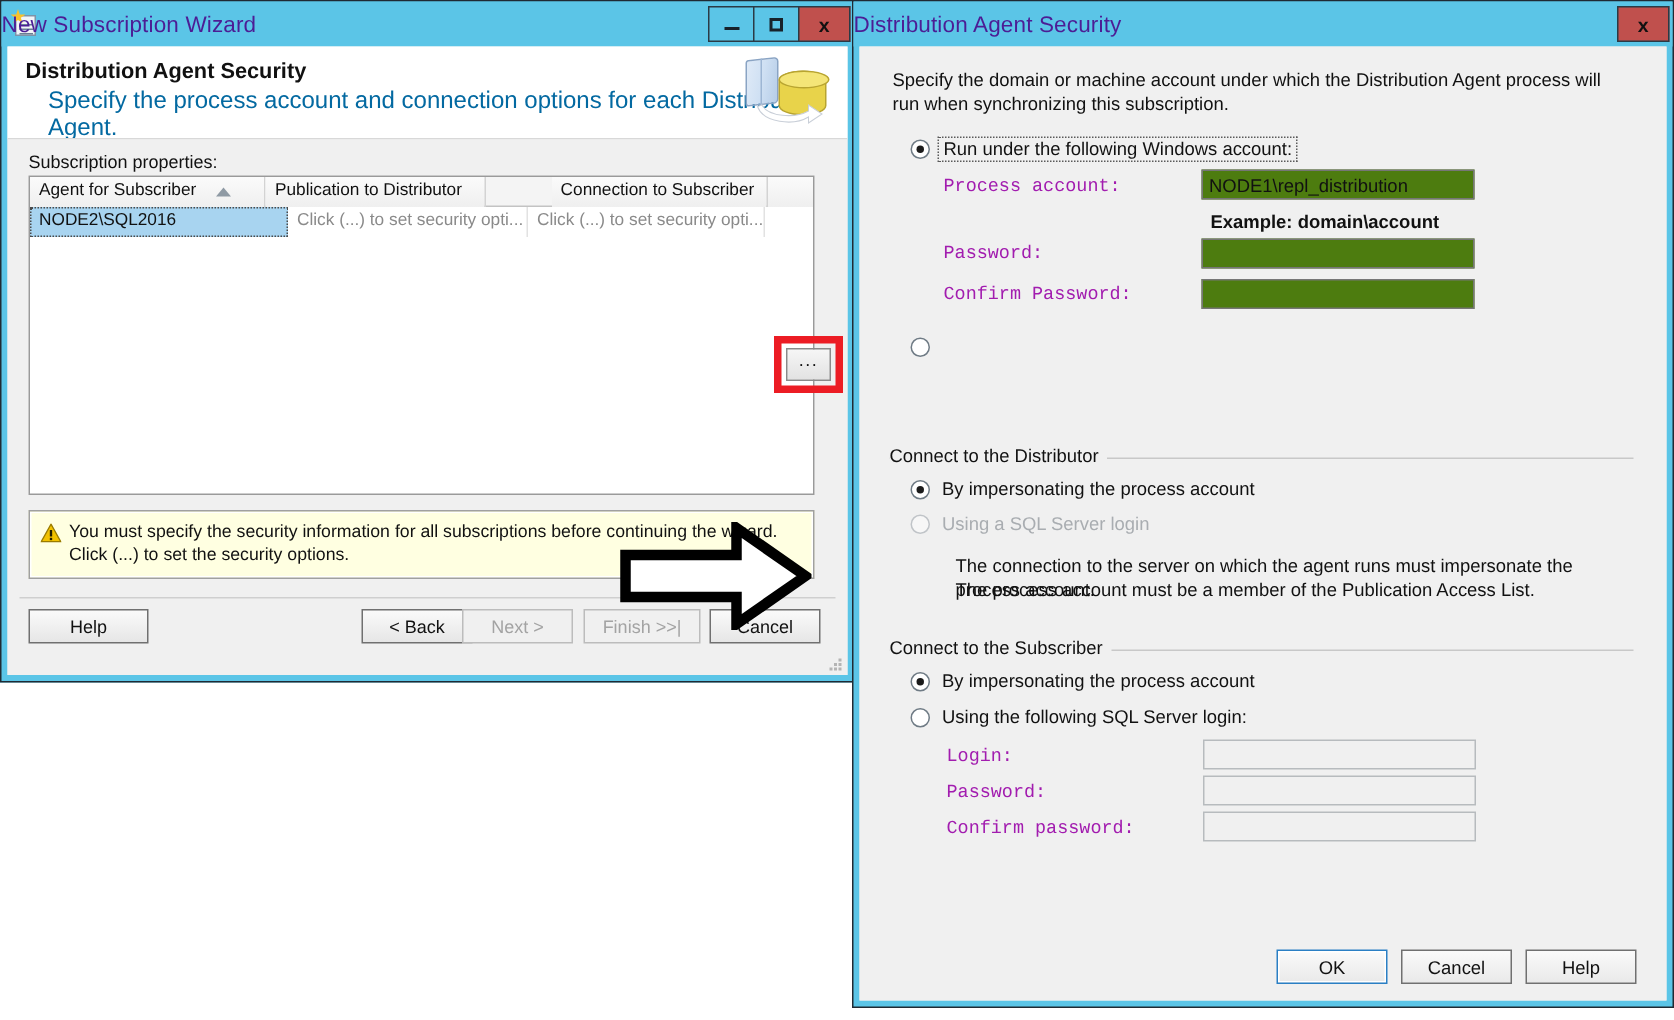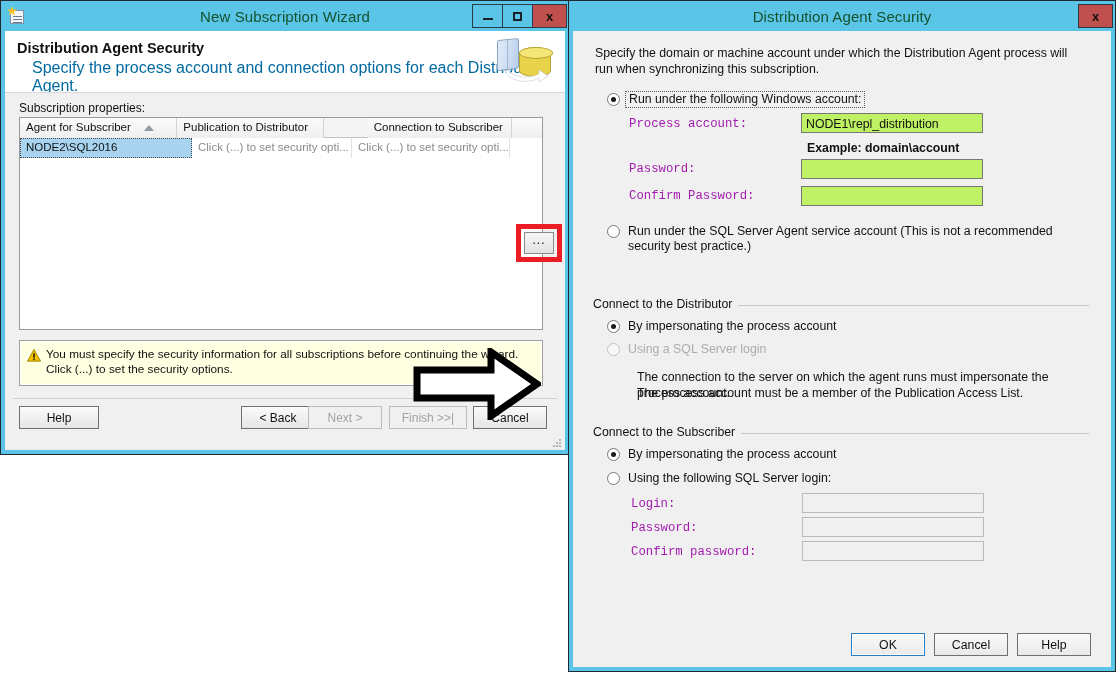--- a/index.html
+++ b/index.html
@@ -21,23 +21,23 @@
   .titlebar {
     height: 30px;
     position: relative;
     display: flex;
     align-items: center;
     background: #5bc5e7;
   }
   .title-text {
     position: absolute;
     left: 0; right: 0;
-    text-align: center;
+    text-align: left;
     font-size: 15px;
-    color: #14532d;
+    color: #4c1d95;
     letter-spacing: .1px;
   }
   .app-icon {
     width: 20px; height: 20px;
     margin-left: 6px;
     position: relative;
     flex: none;
   }
   .doc-glyph {
     position: absolute; left: 3px; top: 4px;
@@ -246,21 +246,21 @@
     width: 5px; height: 5px; border-radius: 50%; background: #1b1b1b;
   }
   .radio.dim { border-color: #c0c4c8; background:#f7f7f7; }
   .rlabel { position: absolute; font-size: 12.3px; color: #111; }
   .rlabel.dim { color: #a9adb1; }
   .focus-dot { border: 1px dotted #5a5a5a; padding: 0px 3px 1px 3px; margin-left: -3px; }
 
   .flabel { position: absolute; font-size: 12.3px; color: #a21caf; font-family: Liberation Mono, monospace; }
   .tinput {
     position: absolute; height: 20px;
-    background: #bef264;
+    background: #4d7c0f;
     border: 1px solid #767676;
     font-size: 12.3px; color: #111;
     padding: 1px 0 0 4px;
     display: flex; align-items: center;
   }
   .tinput.dim { background: #f0f0f0; border-color: #b7bbbe; }
   .hint { position: absolute; font-size: 12.3px; color: #111; font-weight: bold; }
 
   .group-cap { position: absolute; font-size: 12.3px; color: #111; background:#f0f0f0; padding-right:6px; z-index:2;}
   .group-rule { position: absolute; height: 1px; background: #c8c8c8; }
@@ -406,21 +406,20 @@
         <div class="tinput" style="left:228px; top:128px; width:182px;">
           <span></span>
         </div>
 
         <div class="flabel" style="left:56px; top:158px;">Confirm Password:</div>
         <div class="tinput" style="left:228px; top:155px; width:182px;">
           <span></span>
         </div>
 
         <div class="radio" style="left:34px; top:194px;"></div>
-        <div class="rlabel" style="left:55px; top:193px; width:460px; line-height:15px;">Run under the SQL Server Agent service account (This is not a recommended security best practice.)</div>
 
         <div class="group-cap" style="left:20px; top:266px;">Connect to the Distributor</div>
         <div class="group-rule" style="left:20px; right:22px; top:274px;"></div>
 
         <div class="radio checked" style="left:34px; top:289px;"></div>
         <div class="rlabel" style="left:55px; top:288px;">By impersonating the process account</div>
 
         <div class="radio dim" style="left:34px; top:312px;"></div>
         <div class="rlabel dim" style="left:55px; top:311px;">Using a SQL Server login</div>
 

